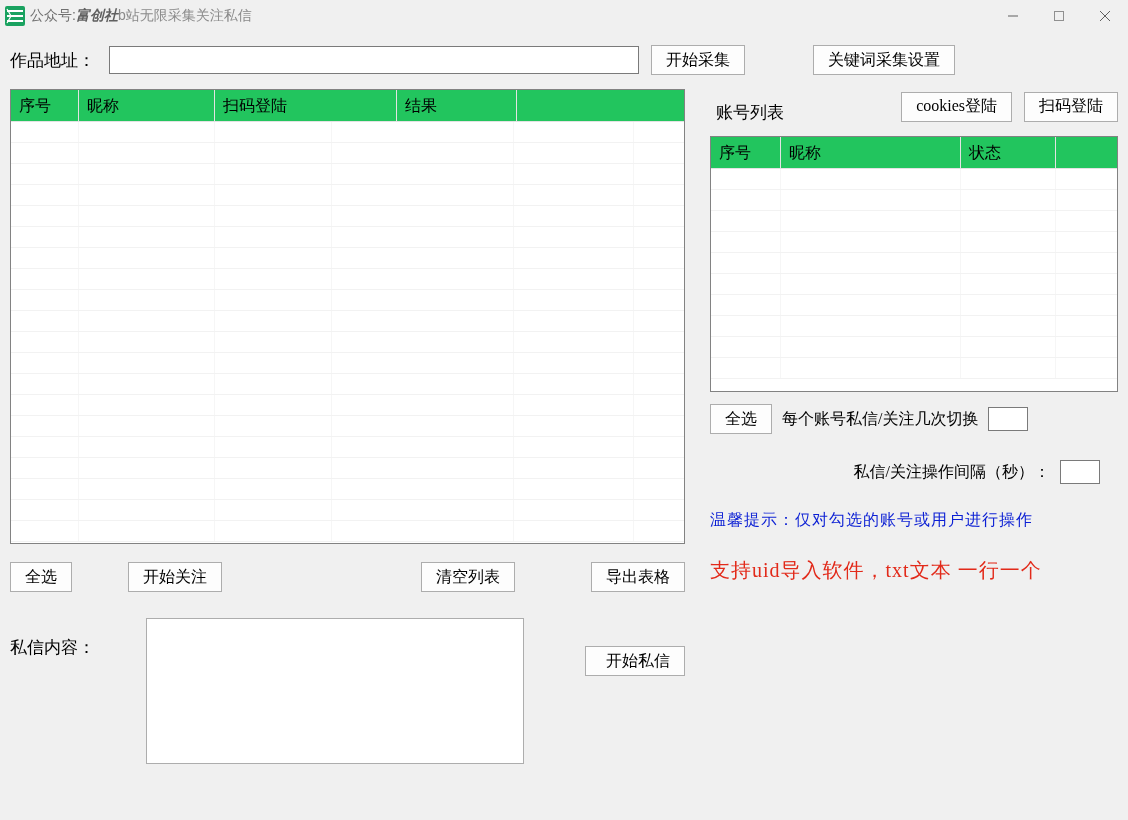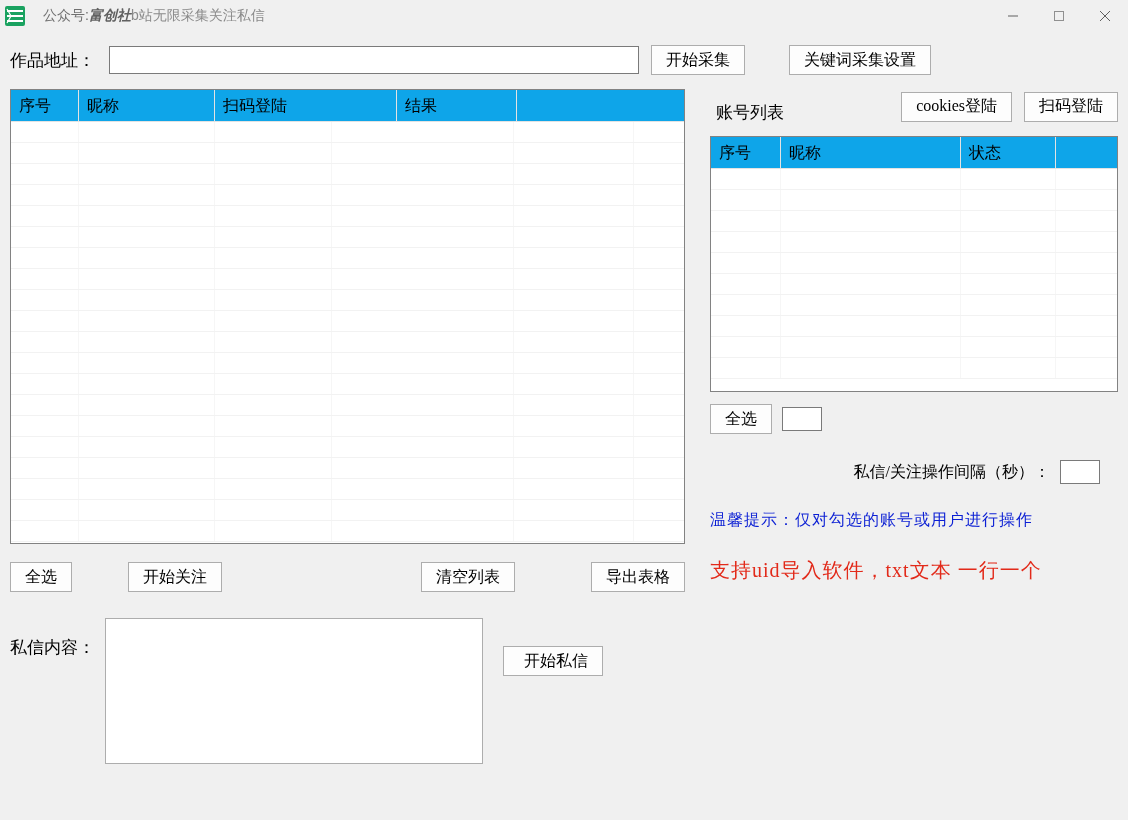--- a/index.html
+++ b/index.html
@@ -17,21 +17,20 @@
   }
   .titlebar {
     height: 31px;
     display: flex;
     align-items: center;
     background: #f0f0f0;
     padding-left: 4px;
     color: #707070;
     font-family: "Microsoft YaHei", "SimSun", sans-serif;
     font-size: 14px;
-    gap: 13px;
   }
   .titlebar .app-icon {
     width: 22px; height: 22px;
     margin-right: 4px;
     display: flex; align-items: center; justify-content: center;
   }
   .titlebar .title-text { white-space: nowrap; }
   .titlebar .title-bold { font-weight: bold; font-style: italic; color: #606060; }
   .titlebar .title-rest { color: #8a8a8a; }
   .title-controls {
@@ -84,41 +83,41 @@
     background: #fdfdfd;
     border: 1px solid #adadad;
     padding: 3px 14px;
     font-family: inherit;
     font-size: 16px;
     color: #000;
     cursor: pointer;
     white-space: nowrap;
   }
   .top-row .btn-start { margin-left: 4px; }
-  .top-row .btn-kw { margin-left: 36px; font-family: Liberation Serif, serif; }
+  .top-row .btn-kw { margin-left: 60px; font-family: Liberation Serif, serif; }
 
   
   .columns {
     display: flex;
     gap: 25px;
   }
   .left-col { width: 675px; }
   .right-col { flex: 1; }
 
   
   .listview {
     border: 1px solid #828282;
     background: #fff;
     display: flex;
     flex-direction: column;
   }
   .lv-head {
     display: flex;
     height: 32px;
-    background: #0ea5e9;
+    background: #22c55e;
   }
   .lv-th {
     border-right: 1px solid #e3e3e3;
     border-bottom: 1px solid #e3e3e3;
     padding: 6px 8px 4px 8px;
     font-size: 16px;
     color: #000;
     text-align: left;
     overflow: hidden;
     white-space: nowrap;
@@ -173,20 +172,21 @@
   .left-btn-row .gap1 { width: 40px; }
   .left-btn-row .gap2 { flex: 1; }
   .left-btn-row .gap3 { width: 60px; }
 
   
   .pm-row {
     display: flex;
     align-items: flex-start;
     margin-top: 26px;
     gap: 10px;
+    justify-content: space-between;
   }
   .pm-row .pm-label { margin-top: 18px; }
   .pm-row textarea {
     width: 378px;
     height: 146px;
     resize: none;
     background: #fff;
     border: 1px solid #adadad;
     font-family: inherit;
     font-size: 16px;
@@ -545,20 +545,21 @@
                 <div class="lv-cell c2"></div>
                 <div class="lv-cell c3"></div>
                 <div class="lv-cell c4"></div>
               </div>
             </div>
         </div>
 
         <div class="right-settings">
           <div class="row">
             <button class="btn">全选</button>
+            <span class="txt">每个账号私信/关注几次切换</span>
             <input class="small-input" type="text" value="" style="">
           </div>
           <div class="row row2">
             <span class="txt">私信/关注操作间隔（秒）：</span>
             <input class="small-input" type="text" value="" style="">
           </div>
 
           <div class="tip-blue">温馨提示：仅对勾选的账号或用户进行操作</div>
           <div class="tip-red">
             <div>支持uid导入软件，txt文本 一行一个</div>

